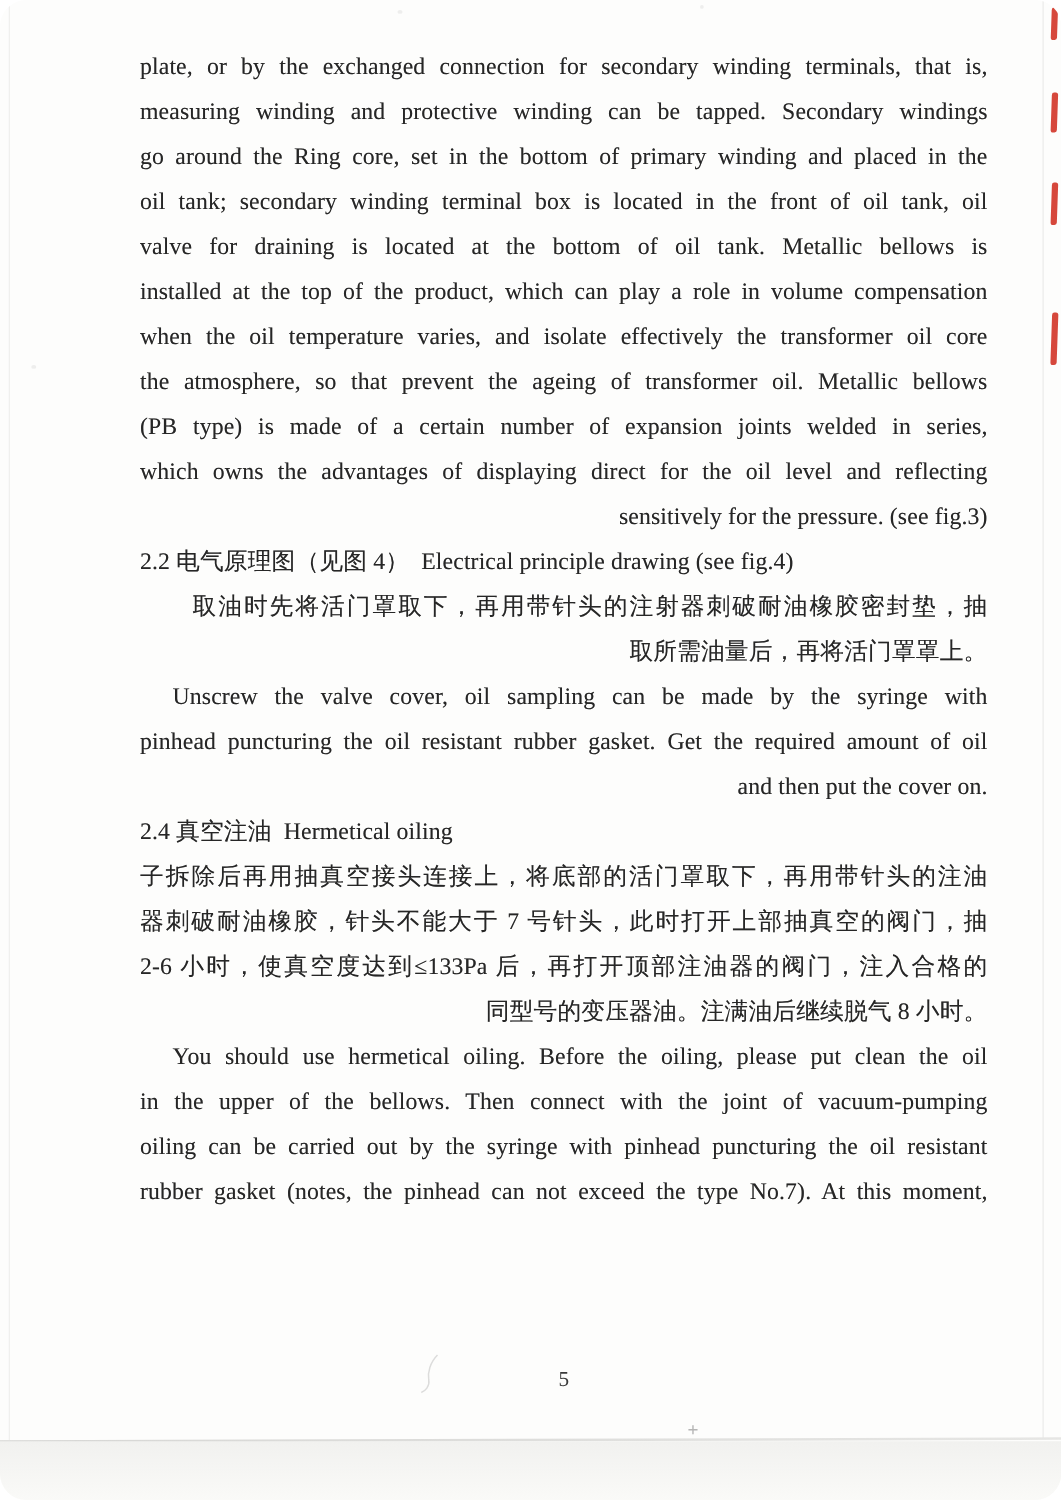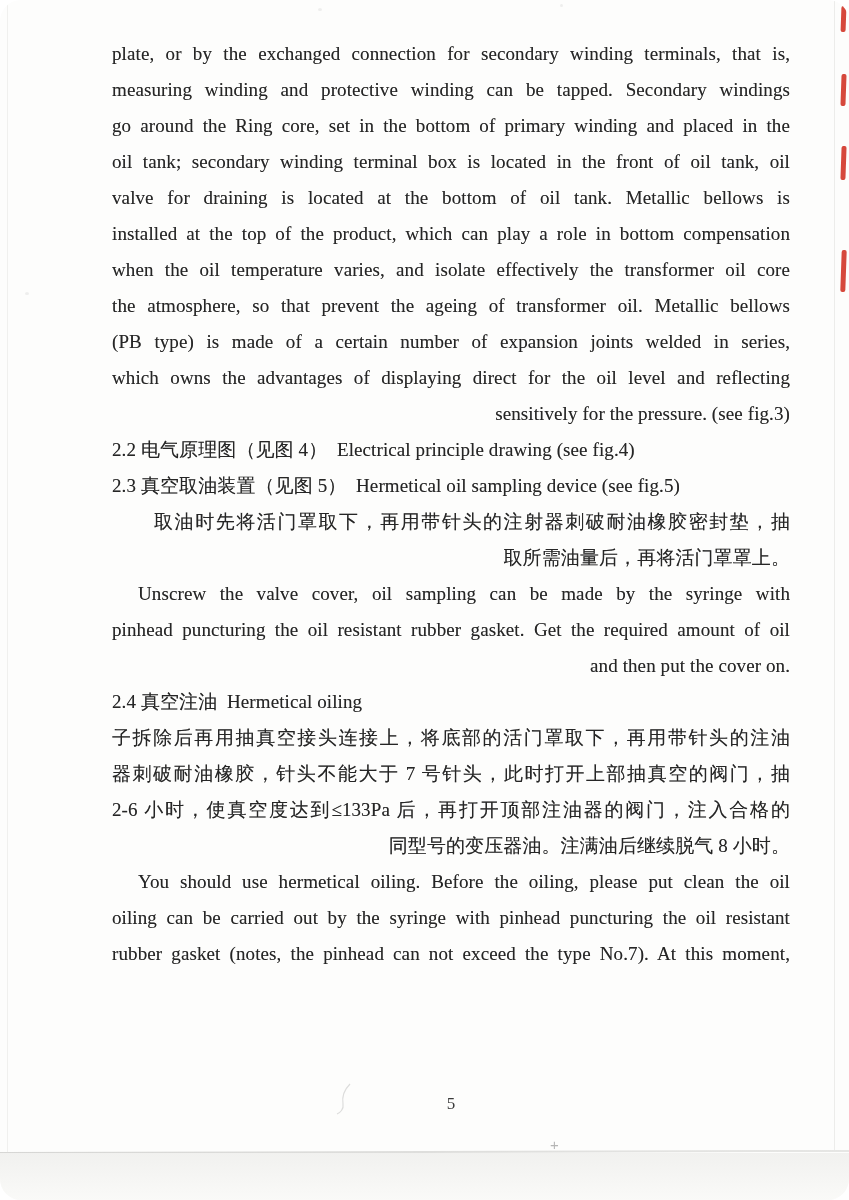--- a/index.html
+++ b/index.html
@@ -59,45 +59,45 @@
   <div class="speck sp2"></div>
   <div class="speck sp3"></div>
 
   <div class="textblock">
 
     <div class="ln j">plate, or by the exchanged connection for secondary winding terminals, that is,</div>
     <div class="ln j">measuring winding and protective winding can be tapped. Secondary windings</div>
     <div class="ln j">go around the Ring core, set in the bottom of primary winding and placed in the</div>
     <div class="ln j">oil tank; secondary winding terminal box is located in the front of oil tank, oil</div>
     <div class="ln j">valve for draining is located at the bottom of oil tank. Metallic bellows is</div>
-    <div class="ln j">installed at the top of the product, which can play a role in bottom compensation</div>
+    <div class="ln j">installed at the top of the product, which can play a role in volume compensation</div>
     <div class="ln j">when the oil temperature varies, and isolate effectively the transformer oil core</div>
     <div class="ln j">the atmosphere, so that prevent the ageing of transformer oil. Metallic bellows</div>
     <div class="ln j">(PB type) is made of a certain number of expansion joints welded in series,</div>
     <div class="ln j">which owns the advantages of displaying direct for the oil level and reflecting</div>
     <div class="ln last">sensitively for the pressure. (see fig.3)</div>
 
     <div class="ln heading">2.2 电气原理图（见图 4）  Electrical principle drawing (see fig.4)</div>
-    <div class="ln heading">2.3 真空取油装置（见图 5）  Hermetical oil sampling device (see fig.5)</div>
 
     <div class="ln j ind-cn">取油时先将活门罩取下，再用带针头的注射器刺破耐油橡胶密封垫，抽</div>
     <div class="ln last">取所需油量后，再将活门罩罩上。</div>
 
     <div class="ln j ind-en">Unscrew the valve cover, oil sampling can be made by the syringe with</div>
     <div class="ln j">pinhead puncturing the oil resistant rubber gasket. Get the required amount of oil</div>
     <div class="ln last">and then put the cover on.</div>
 
     <div class="ln heading">2.4 真空注油  Hermetical oiling</div>
 
     <div class="ln j">子拆除后再用抽真空接头连接上，将底部的活门罩取下，再用带针头的注油</div>
     <div class="ln j">器刺破耐油橡胶，针头不能大于 7 号针头，此时打开上部抽真空的阀门，抽</div>
     <div class="ln j">2-6 小时，使真空度达到≤133Pa 后，再打开顶部注油器的阀门，注入合格的</div>
     <div class="ln last">同型号的变压器油。注满油后继续脱气 8 小时。</div>
 
     <div class="ln j ind-en">You should use hermetical oiling. Before the oiling, please put clean the oil</div>
+    <div class="ln j">in the upper of the bellows. Then connect with the joint of vacuum-pumping</div>
     <div class="ln j">oiling can be carried out by the syringe with pinhead puncturing the oil resistant</div>
     <div class="ln j">rubber gasket (notes, the pinhead can not exceed the type No.7). At this moment,</div>
   </div>
 
   <svg class="pencil-mark" width="22" height="34" viewBox="0 0 22 34">
     <path d="M16 2 C 10 8, 8 16, 9 22 C 10 27, 6 31, 3 32" fill="none" stroke="#b5b5b5" stroke-width="1.2"></path>
   </svg>
   <div class="page-number">5</div>
   <div class="plus-mark">+</div>
 

